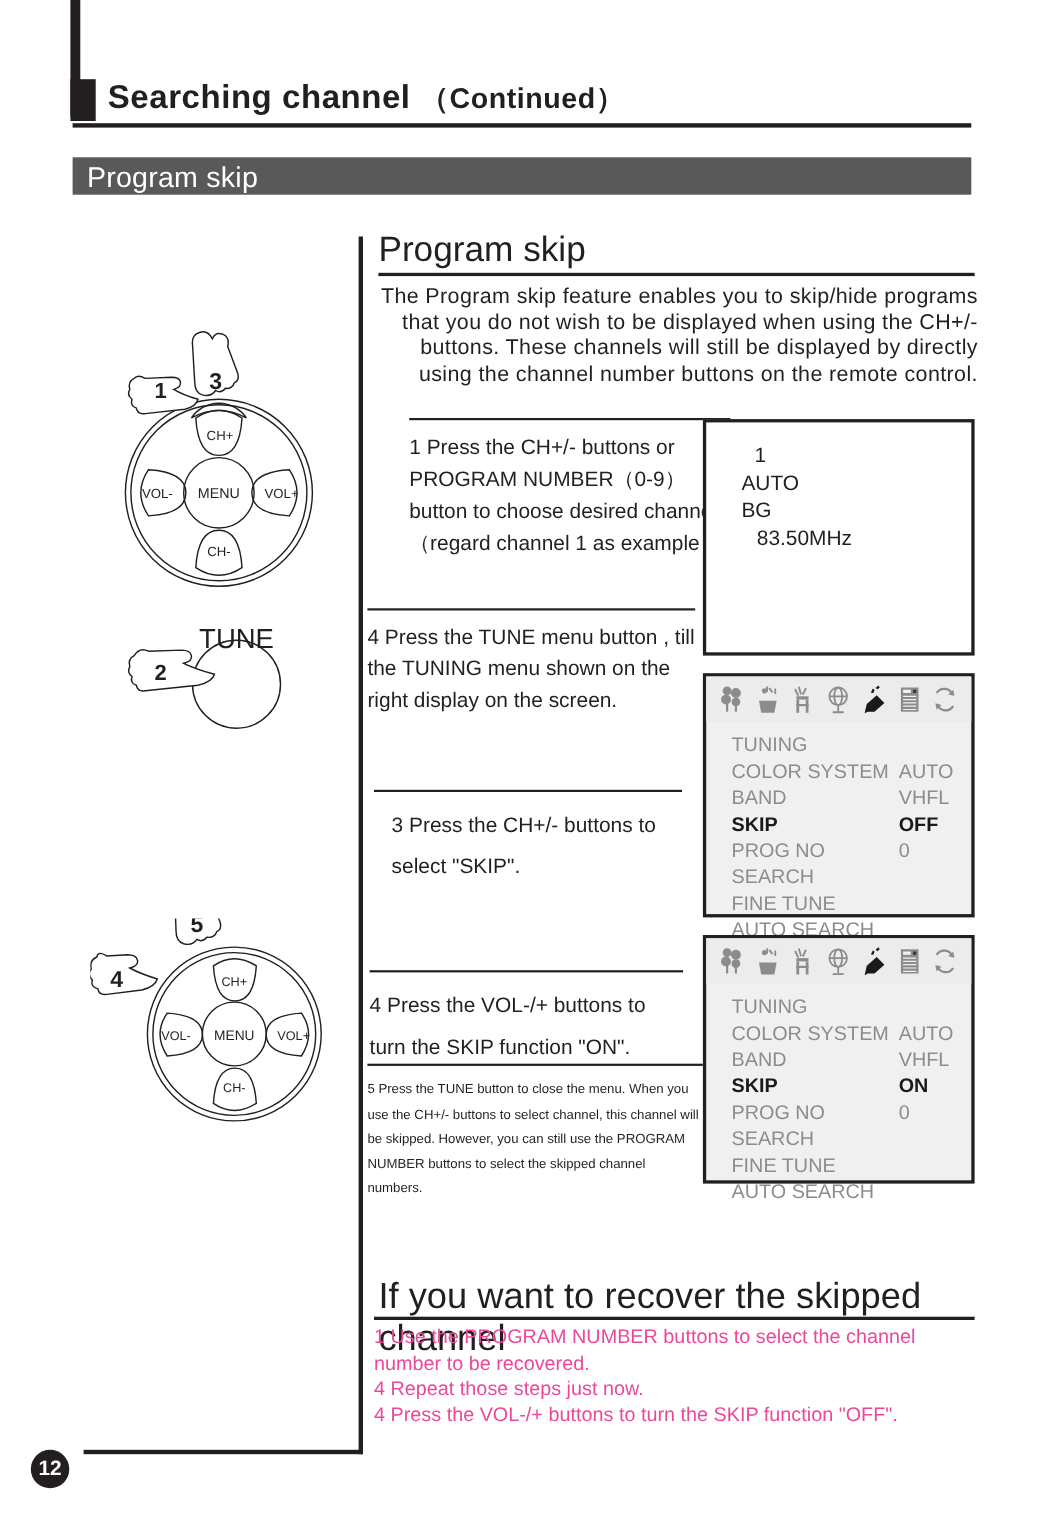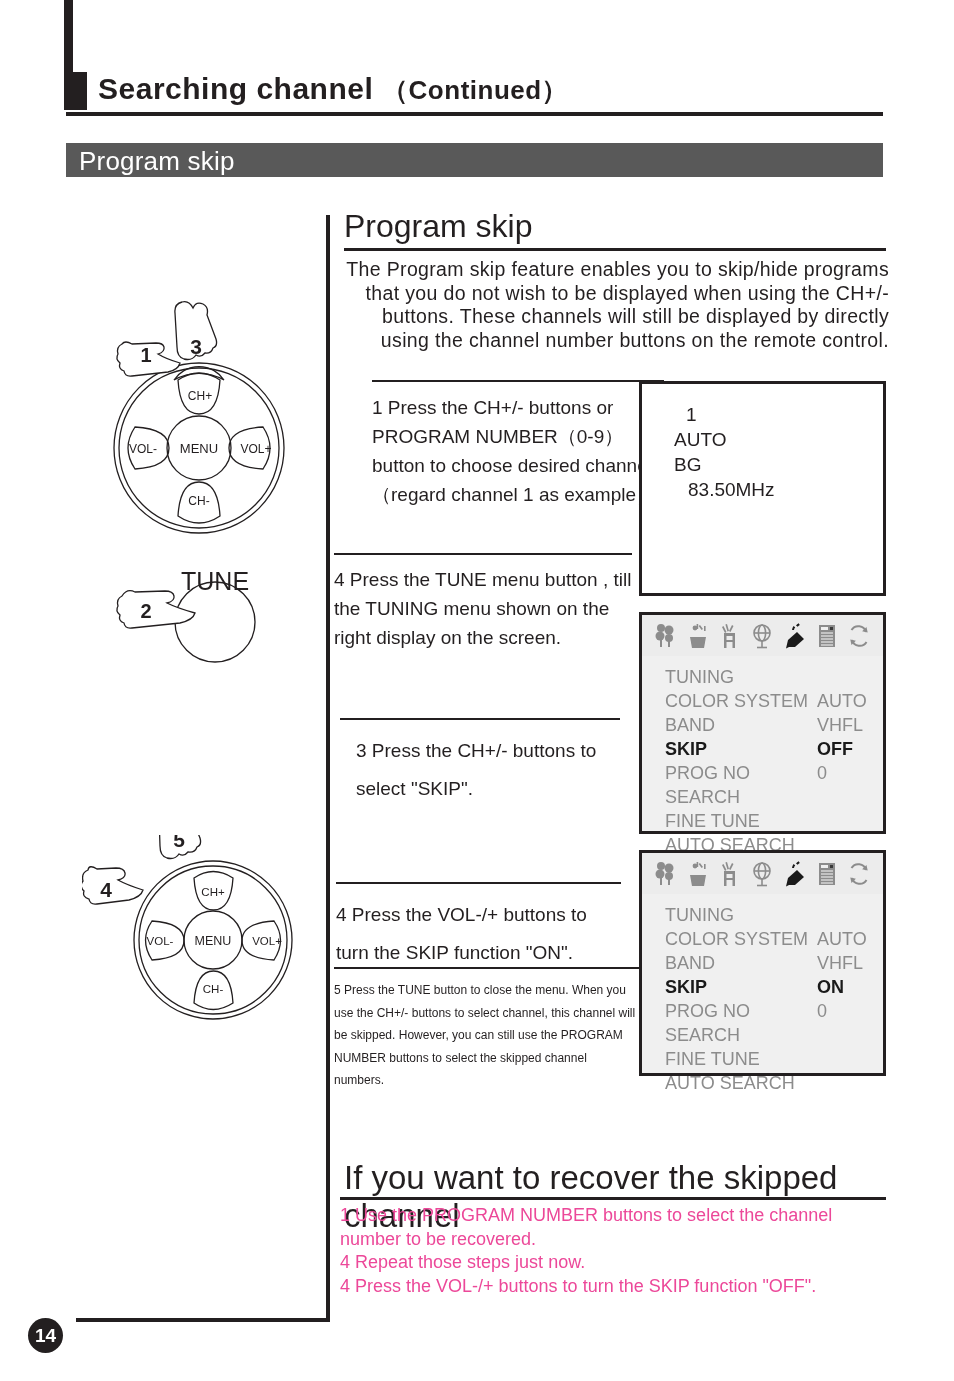--- a/index.html
+++ b/index.html
@@ -142,21 +142,21 @@
   </div>
   <div class="head-rule"></div>
 
   <div class="section-band">
     <span>Program skip</span>
   </div>
 
   <div class="vrule"></div>
   <div class="hrule"></div>
 
-  <div class="page-num">14</div>
+  <div class="page-num">12</div>
 
   <div class="main-heading">Program skip</div>
   <div class="main-heading-rule"></div>
   <div class="intro">The Program skip feature enables you to skip/hide programs that you do not wish to be displayed when using the CH+/- buttons. These channels will still be displayed by directly using the channel number buttons on the remote control.</div>
 
   <div class="step s1">
     <div class="rule"></div>
     <p>1 Press the CH+/-  buttons or PROGRAM NUMBER（0-9）button to choose desired channels（regard channel 1 as example）.</p>
   </div>
 

